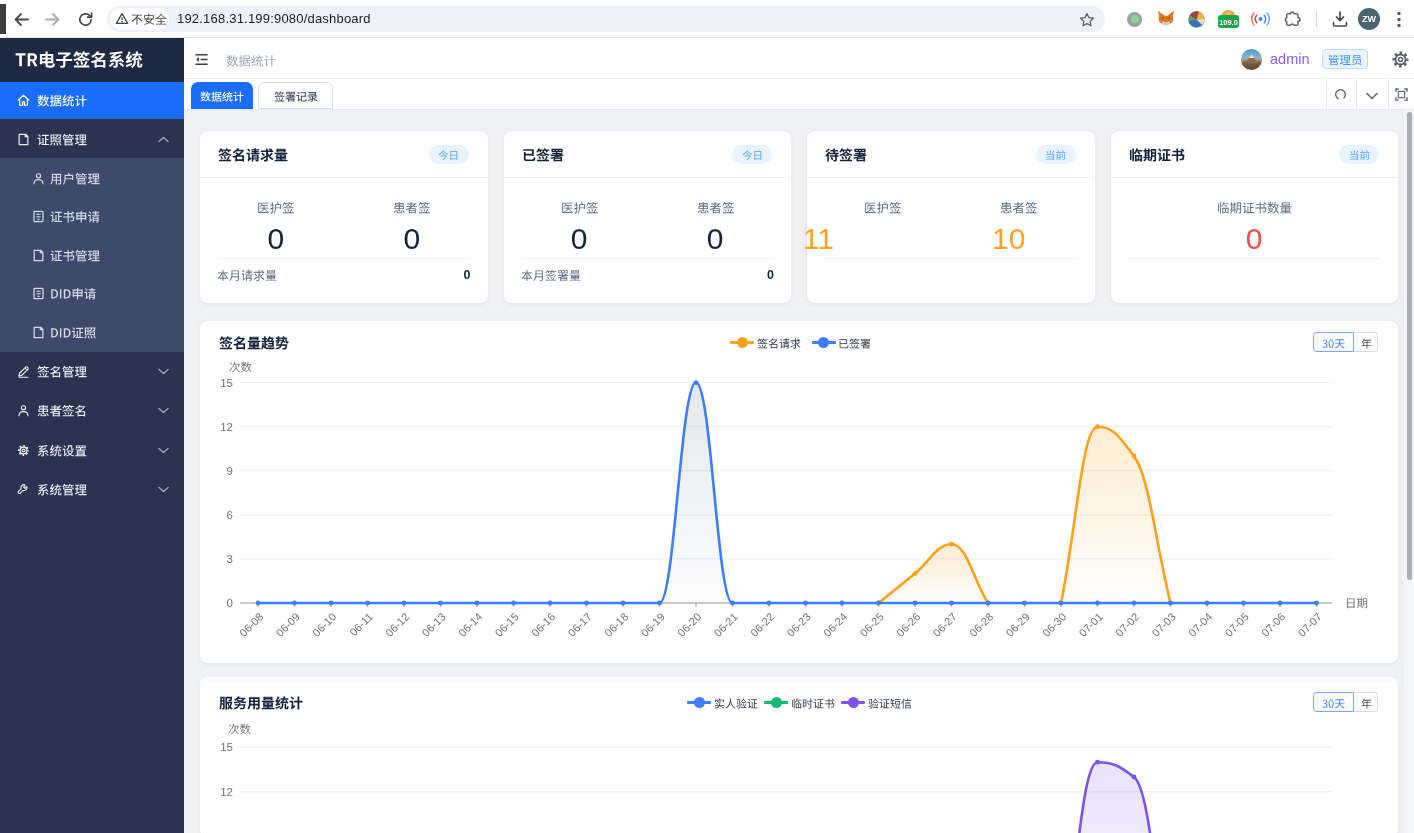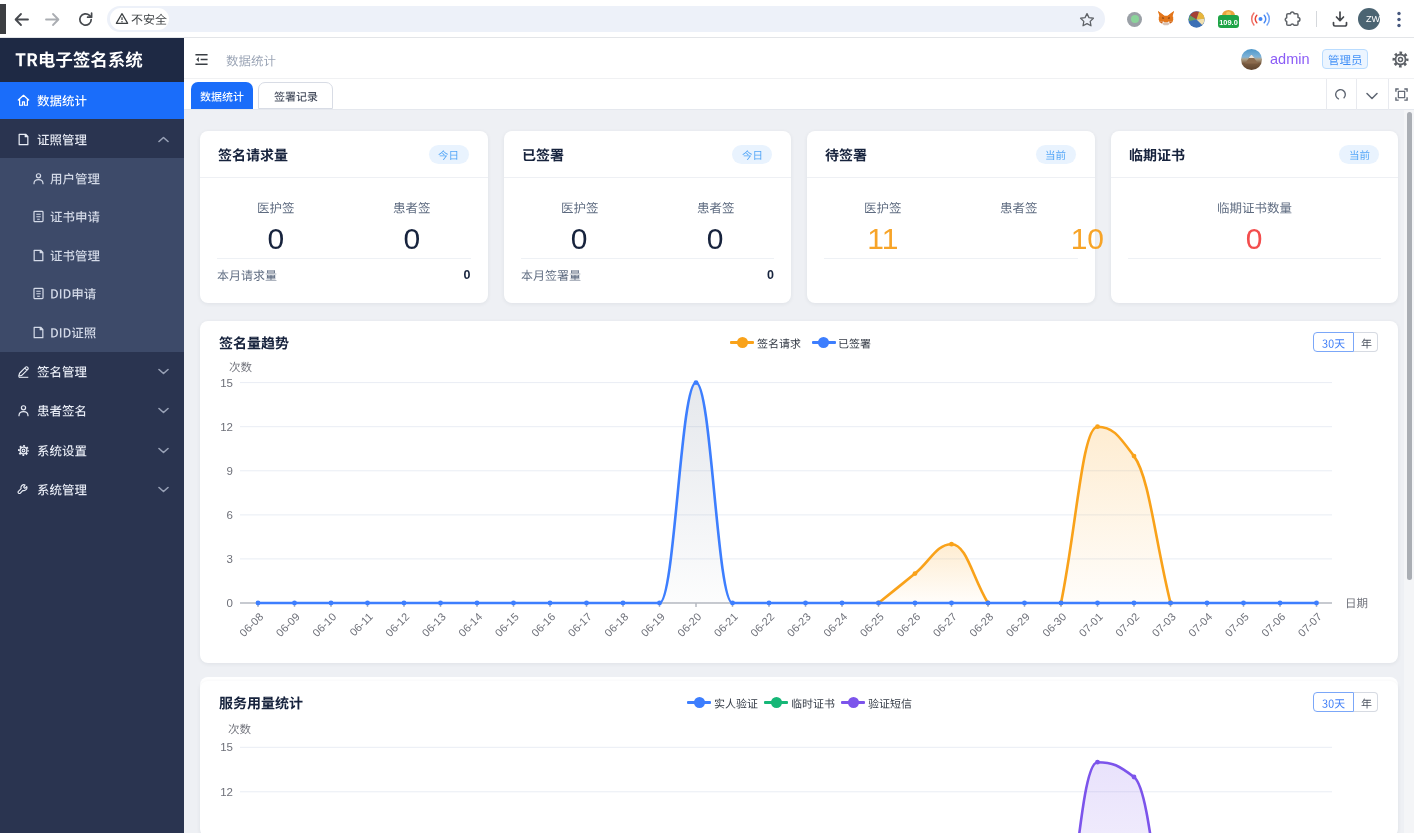--- a/index.html
+++ b/index.html
@@ -23,20 +23,21 @@
 <div class="abs" style="left:107px;top:6px;width:998px;height:26px;border-radius:13px;background:#edf1f9"></div>
 <div class="abs" style="left:110px;top:8px;width:59px;height:22px;border-radius:11px;background:#ffffff"></div>
 <svg class="abs" style="left:115px;top:12px" width="14" height="13" viewBox="0 0 15 14">
       <path d="M7.5 1.8L13.6 12.2H1.4Z" fill="none" stroke="#3c4043" stroke-width="1.3" stroke-linejoin="round"></path>
       <path d="M7.5 5.6v3" stroke="#3c4043" stroke-width="1.3"></path>
       <circle cx="7.5" cy="10.4" r="0.8" fill="#3c4043"></circle>
     </svg>
 <svg class="" style="width:36.0px;height:17.4px;position:absolute;left:131.0px;top:9.8px;overflow:visible;" viewBox="0 -1160 3000 1448">
       <path fill="#3c4043" d="M559 -478C678 -398 828 -280 899 -203L960 -261C885 -338 733 -450 615 -526ZM69 -770V-693H514C415 -522 243 -353 44 -255C60 -238 83 -208 95 -189C234 -262 358 -365 459 -481V78H540V-584C566 -619 589 -656 610 -693H931V-770Z M1414 -823C1430 -793 1447 -756 1461 -725H1093V-522H1168V-654H1829V-522H1908V-725H1549C1534 -758 1510 -806 1491 -842ZM1656 -378C1625 -297 1581 -232 1524 -178C1452 -207 1379 -233 1310 -256C1335 -292 1362 -334 1389 -378ZM1299 -378C1263 -320 1225 -266 1193 -223C1276 -195 1367 -162 1456 -125C1359 -60 1234 -18 1082 9C1098 25 1121 59 1130 77C1293 42 1429 -10 1536 -91C1662 -36 1778 23 1852 73L1914 8C1837 -41 1723 -96 1599 -148C1660 -209 1707 -285 1742 -378H1935V-449H1430C1457 -499 1482 -549 1502 -596L1421 -612C1401 -561 1372 -505 1341 -449H1069V-378Z M2493 -851C2392 -692 2209 -545 2026 -462C2045 -446 2067 -421 2078 -401C2118 -421 2158 -444 2197 -469V-404H2461V-248H2203V-181H2461V-16H2076V52H2929V-16H2539V-181H2809V-248H2539V-404H2809V-470C2847 -444 2885 -420 2925 -397C2936 -419 2958 -445 2977 -460C2814 -546 2666 -650 2542 -794L2559 -820ZM2200 -471C2313 -544 2418 -637 2500 -739C2595 -630 2696 -546 2807 -471Z"></path>
     </svg>
+<div class="abs" style="left:177px;top:0;height:37px;line-height:37px;font-size:13px;color:#1d2024;letter-spacing:0.2px">192.168.31.199:9080/dashboard</div>
 <svg class="abs" style="left:1079px;top:11.5px" width="16" height="16" viewBox="0 0 16 16">
       <path d="M8 1.6l1.98 4.02 4.43.64-3.2 3.12.76 4.41L8 11.7l-3.96 2.08.76-4.41-3.2-3.12 4.43-.64z" fill="none" stroke="#5f6368" stroke-width="1.3" stroke-linejoin="round"></path>
     </svg>
 <div class="abs" style="left:1127px;top:11.5px;width:15px;height:15px;border-radius:50%;background:#9aa0a6"></div>
 <div class="abs" style="left:1130.5px;top:15px;width:8px;height:8px;border-radius:50%;background:#8bd49a"></div>
 <svg class="abs" style="left:1157px;top:10px" width="18" height="17" viewBox="0 0 18 17">
       <path d="M1 1l6.3 4.7h3.4L17 1l-1.4 5.2.9 1-.6.5.5 1.3-.9 3.1-3.5-.9-1.6 1.4H7.6L6 11.2l-3.5.9-.9-3.1.5-1.3-.6-.5.9-1z" fill="#e2761b"></path>
       <path d="M6 11.2l-3.5.9 2.6 1.7zM12 11.2l3.5.9-2.6 1.7z" fill="#cd6116"></path>
       <path d="M7.3 5.7L1 1l2.3 5.7 2.2 2.6 1.3-1.4zM10.7 5.7L17 1l-2.3 5.7-2.2 2.6-1.3-1.4z" fill="#e4761b"></path>
       <path d="M5.1 13.8l1.9 1.4h4l1.9-1.4-1.6-1.2H6.7z" fill="#d7c1b3"></path>
@@ -63,21 +64,21 @@
       <path d="M17.1 1a9.3 9.3 0 0 1 0 12" stroke="#4285f4" stroke-width="1.5" fill="none" stroke-linecap="round" opacity="0.75"></path>
     </svg>
 <svg class="abs" style="left:1284px;top:11px" width="17" height="17" viewBox="0 0 17 17">
       <path d="M6.5 2.8a1.8 1.8 0 0 1 3.6 0h2.6a1.3 1.3 0 0 1 1.3 1.3v2.4a1.9 1.9 0 0 1 0 3.8v2.6a1.3 1.3 0 0 1-1.3 1.3H10a1.85 1.85 0 0 0-3.4 0H4a1.3 1.3 0 0 1-1.3-1.3V10.4a1.9 1.9 0 0 1 0-3.7V4.1A1.3 1.3 0 0 1 4 2.8z" fill="none" stroke="#5f6368" stroke-width="1.5" stroke-linejoin="round"></path>
     </svg>
 <div class="abs" style="left:1316px;top:11px;width:1px;height:16px;background:#d5d8dc"></div>
 <svg class="abs" style="left:1331px;top:10px" width="18" height="18" viewBox="0 0 18 18">
       <path d="M9 2v8M5.5 7L9 10.6 12.5 7" stroke="#45484d" stroke-width="1.7" fill="none" stroke-linecap="round" stroke-linejoin="round"></path>
       <path d="M2.5 12.5v2A1.5 1.5 0 0 0 4 16h10a1.5 1.5 0 0 0 1.5-1.5v-2" stroke="#45484d" stroke-width="1.7" fill="none" stroke-linecap="round"></path>
     </svg>
-<div class="abs" style="left:1358px;top:8px;width:22px;height:22px;border-radius:50%;background:#4b6472;color:#fff;font-size:9px;font-weight:normal;text-align:right;line-height:22px">ZW</div>
+<div class="abs" style="left:1358px;top:8px;width:22px;height:22px;border-radius:50%;background:#4b6472;color:#fff;font-size:9px;font-weight:bold;text-align:center;line-height:22px">ZW</div>
 <svg class="abs" style="left:1394px;top:11px" width="10" height="17" viewBox="0 0 10 17">
       <circle cx="5" cy="2.5" r="1.7" fill="#46587e"></circle>
       <circle cx="5" cy="8.5" r="1.7" fill="#46587e"></circle>
       <circle cx="5" cy="14.5" r="1.7" fill="#46587e"></circle>
     </svg>
 <div class="abs" style="left:0;top:38px;width:184px;height:795px;background:#2a3450"></div>
 <div class="abs" style="left:0;top:38px;width:184px;height:43.5px;background:#1e2944"></div>
 <svg class="" style="width:127.9px;height:25.3px;position:absolute;left:15.0px;top:45.8px;overflow:visible;" viewBox="0 -1160 7307 1448">
       <path fill="#ffffff" d="M238 0H386V-617H595V-741H30V-617H238Z M864 -397V-623H960C1055 -623 1107 -596 1107 -516C1107 -437 1055 -397 960 -397ZM1119 0H1284L1111 -303C1196 -336 1252 -405 1252 -516C1252 -686 1129 -741 973 -741H716V0H864V-280H967Z M1736 -381V-288H1542V-381ZM1865 -381H2061V-288H1865ZM1736 -491H1542V-588H1736ZM1865 -491V-588H2061V-491ZM1418 -705V-112H1542V-170H1736V-117C1736 37 1775 78 1913 78C1944 78 2072 78 2105 78C2227 78 2264 20 2281 -138C2252 -144 2213 -160 2183 -176V-705H1865V-844H1736V-705ZM2161 -170C2153 -69 2141 -43 2092 -43C2066 -43 1954 -43 1927 -43C1872 -43 1865 -52 1865 -116V-170Z M2750 -555V-416H2352V-295H2750V-56C2750 -39 2743 -34 2721 -33C2699 -32 2621 -32 2551 -36C2571 -2 2595 53 2602 88C2694 89 2763 86 2812 67C2860 48 2875 14 2875 -53V-295H3265V-416H2875V-492C2990 -555 3111 -645 3197 -728L3105 -799L3078 -792H2452V-674H2945C2886 -630 2814 -585 2750 -555Z M3719 -268C3750 -208 3786 -127 3799 -78L3900 -120C3885 -168 3846 -246 3813 -304ZM3469 -246C3506 -191 3548 -116 3565 -70L3667 -118C3649 -165 3604 -236 3565 -289ZM3794 -649C3695 -534 3506 -444 3333 -397C3359 -371 3387 -332 3402 -304C3467 -325 3532 -352 3595 -383V-319H4007V-386C4071 -354 4139 -328 4206 -311C4222 -340 4254 -384 4278 -407C4125 -437 3961 -505 3872 -583L3889 -601L3867 -612C3885 -630 3902 -651 3919 -675H3975C4003 -635 4031 -588 4043 -557L4158 -581C4146 -607 4124 -643 4100 -675H4248V-770H3975C3985 -790 3994 -810 4001 -830L3888 -858C3867 -798 3831 -737 3788 -694V-770H3571L3594 -829L3483 -858C3451 -761 3395 -662 3332 -600C3360 -586 3409 -556 3431 -537C3462 -574 3495 -622 3524 -675H3535C3557 -635 3579 -588 3588 -557L3695 -588C3687 -612 3672 -644 3654 -675H3768L3767 -674C3788 -662 3823 -640 3847 -622ZM3949 -418H3659C3713 -449 3763 -483 3808 -522C3848 -484 3896 -449 3949 -418ZM4042 -299C4011 -211 3965 -112 3918 -41H3371V65H4244V-41H4046C4083 -111 4122 -194 4150 -269Z M4543 -503C4581 -473 4627 -435 4666 -400C4563 -350 4450 -313 4335 -290C4357 -264 4385 -213 4397 -180C4447 -192 4496 -206 4545 -222V89H4665V46H5042V89H5166V-361H4841C4979 -449 5094 -564 5164 -709L5081 -757L5061 -751H4767C4787 -776 4806 -801 4824 -827L4689 -855C4629 -761 4518 -660 4354 -588C4381 -568 4419 -522 4437 -493C4525 -538 4599 -588 4662 -643H4982C4930 -574 4860 -513 4778 -461C4734 -499 4680 -540 4636 -571ZM5042 -63H4665V-252H5042Z M5549 -216C5502 -153 5421 -84 5345 -43C5375 -25 5426 14 5450 37C5523 -13 5612 -96 5671 -173ZM5926 -158C6004 -100 6102 -17 6146 37L6253 -34C6202 -90 6101 -169 6024 -221ZM5949 -441C5967 -423 5987 -402 6006 -381L5705 -361C5834 -427 5963 -506 6082 -599L5995 -677C5951 -639 5902 -602 5853 -568L5654 -558C5713 -600 5771 -648 5822 -698C5952 -711 6075 -729 6179 -754L6093 -853C5924 -812 5645 -787 5399 -778C5411 -751 5425 -703 5428 -673C5501 -675 5578 -679 5655 -684C5603 -636 5551 -598 5530 -585C5500 -564 5477 -550 5454 -547C5466 -517 5482 -466 5487 -444C5510 -453 5543 -458 5700 -469C5635 -430 5580 -401 5550 -388C5487 -356 5448 -339 5409 -333C5421 -303 5438 -248 5443 -227C5476 -240 5521 -247 5751 -266V-44C5751 -33 5746 -30 5729 -29C5712 -29 5651 -29 5599 -31C5617 0 5637 51 5643 86C5717 86 5773 85 5817 67C5861 48 5873 17 5873 -41V-275L6080 -292C6105 -259 6127 -228 6142 -202L6236 -260C6196 -324 6114 -418 6039 -488Z M6988 -345V-62C6988 39 7009 73 7099 73C7115 73 7151 73 7168 73C7245 73 7271 28 7280 -130C7250 -138 7202 -157 7179 -178C7176 -50 7172 -28 7156 -28C7149 -28 7128 -28 7122 -28C7108 -28 7106 -31 7106 -63V-345ZM6799 -344C6793 -174 6780 -68 6627 -4C6653 18 6686 65 6700 95C6883 11 6909 -133 6917 -344ZM6341 -68 6369 50C6466 13 6589 -35 6702 -82L6680 -184C6555 -139 6426 -93 6341 -68ZM6887 -826C6901 -793 6917 -751 6927 -719H6704V-612H6861C6820 -557 6771 -495 6753 -477C6730 -457 6701 -448 6679 -443C6690 -418 6710 -357 6715 -328C6748 -343 6798 -350 7139 -386C7153 -359 7165 -335 7173 -314L7274 -367C7247 -430 7183 -524 7130 -594L7038 -548C7054 -527 7070 -503 7085 -478L6888 -461C6924 -507 6966 -562 7002 -612H7263V-719H6987L7051 -737C7041 -767 7019 -817 7001 -854ZM6368 -413C6383 -421 6406 -427 6485 -437C6455 -393 6429 -360 6415 -345C6383 -308 6362 -286 6335 -280C6349 -250 6368 -193 6374 -169C6400 -186 6442 -200 6682 -254C6678 -280 6678 -327 6681 -360L6542 -332C6605 -409 6666 -498 6714 -585L6609 -650C6592 -615 6573 -579 6554 -546L6481 -540C6537 -618 6590 -714 6627 -803L6505 -859C6471 -745 6407 -623 6386 -592C6364 -560 6347 -539 6325 -533C6340 -499 6361 -438 6368 -413Z"></path>
     </svg>
@@ -266,25 +267,25 @@
       <path fill="#17233d" d="M393 -185C436 -131 485 -56 504 -8L609 -66C587 -115 536 -185 492 -237ZM235 -848C193 -782 105 -700 29 -652C47 -626 76 -578 87 -550C181 -611 282 -710 347 -802ZM260 -629C203 -531 106 -433 19 -370C36 -341 66 -274 75 -247C105 -271 136 -299 166 -330V89H281V-462C297 -483 313 -505 327 -526V-431H726V-351H337V-243H726V-39C726 -25 721 -22 705 -22C690 -21 634 -20 586 -23C601 9 617 57 622 90C698 90 754 88 794 71C834 53 846 23 846 -36V-243H963V-351H846V-431H972V-540H708V-627H925V-736H708V-845H589V-736H384V-627H589V-540H336L364 -585Z M1412 -268C1443 -208 1479 -127 1492 -78L1593 -120C1578 -168 1539 -246 1506 -304ZM1162 -246C1199 -191 1241 -116 1258 -70L1360 -118C1342 -165 1297 -236 1258 -289ZM1487 -649C1388 -534 1199 -444 1026 -397C1052 -371 1080 -332 1095 -304C1160 -325 1225 -352 1288 -383V-319H1700V-386C1764 -354 1832 -328 1899 -311C1915 -340 1947 -384 1971 -407C1818 -437 1654 -505 1565 -583L1582 -601L1560 -612C1578 -630 1595 -651 1612 -675H1668C1696 -635 1724 -588 1736 -557L1851 -581C1839 -607 1817 -643 1793 -675H1941V-770H1668C1678 -790 1687 -810 1694 -830L1581 -858C1560 -798 1524 -737 1481 -694V-770H1264L1287 -829L1176 -858C1144 -761 1088 -662 1025 -600C1053 -586 1102 -556 1124 -537C1155 -574 1188 -622 1217 -675H1228C1250 -635 1272 -588 1281 -557L1388 -588C1380 -612 1365 -644 1347 -675H1461L1460 -674C1481 -662 1516 -640 1540 -622ZM1642 -418H1352C1406 -449 1456 -483 1501 -522C1541 -484 1589 -449 1642 -418ZM1735 -299C1704 -211 1658 -112 1611 -41H1064V65H1937V-41H1739C1776 -111 1815 -194 1843 -269Z M2664 -735H2781V-673H2664ZM2440 -735H2555V-673H2440ZM2220 -735H2331V-673H2220ZM2829 -571C2801 -540 2768 -511 2733 -484V-544H2527V-591H2900V-816H2106V-591H2411V-544H2159V-454H2411V-405H2052V-310H2414C2291 -262 2158 -225 2025 -200C2044 -176 2071 -124 2082 -98C2139 -111 2197 -127 2254 -144V87H2365V63H2749V84H2865V-266H2570C2599 -280 2627 -295 2655 -310H2949V-405H2802C2846 -438 2887 -474 2924 -513ZM2614 -405H2527V-454H2692C2667 -437 2641 -421 2614 -405ZM2365 -68H2749V-22H2365ZM2365 -142V-181L2369 -182H2749V-142Z"></path>
     </svg>
 <div class="abs" style="left:1035.5px;top:145px;width:40px;height:19px;border-radius:10px;background:#e9f3fe"></div>
 <svg class="" style="width:21.0px;height:15.2px;position:absolute;left:1045.0px;top:146.9px;overflow:visible;" viewBox="0 -1160 2000 1448">
       <path fill="#4da3f7" d="M121 -769C174 -698 228 -601 250 -536L322 -569C299 -632 244 -726 189 -796ZM801 -805C772 -728 716 -622 673 -555L738 -530C783 -594 839 -693 882 -778ZM115 -38V37H790V81H869V-486H540V-840H458V-486H135V-411H790V-266H168V-194H790V-38Z M1604 -514V-104H1674V-514ZM1807 -544V-14C1807 1 1802 5 1786 5C1769 6 1715 6 1654 4C1665 24 1677 56 1681 76C1758 77 1809 75 1839 63C1870 51 1881 30 1881 -13V-544ZM1723 -845C1701 -796 1663 -730 1629 -682H1329L1378 -700C1359 -740 1316 -799 1278 -841L1208 -816C1244 -775 1281 -721 1300 -682H1053V-613H1947V-682H1714C1743 -723 1775 -773 1803 -819ZM1409 -301V-200H1187V-301ZM1409 -360H1187V-459H1409ZM1116 -523V75H1187V-141H1409V-7C1409 6 1405 10 1391 10C1378 11 1332 11 1281 9C1291 28 1302 57 1307 76C1374 76 1419 75 1446 63C1474 52 1482 32 1482 -6V-523Z"></path>
     </svg>
 <div class="abs" style="left:807.0px;top:177.0px;width:287.5px;height:1px;background:#eef0f4"></div>
 <svg class="" style="width:37.5px;height:18.1px;position:absolute;left:864.0px;top:198.4px;overflow:visible;" viewBox="0 -1160 3000 1448">
       <path fill="#5e6b80" d="M931 -786H94V41H954V-30H169V-714H931ZM379 -693C348 -611 291 -533 225 -483C243 -473 274 -455 288 -443C316 -467 343 -497 369 -531H526V-405V-388H225V-321H516C494 -242 427 -160 229 -102C245 -88 266 -62 275 -45C447 -101 530 -175 569 -253C659 -187 763 -98 814 -41L865 -92C805 -155 685 -250 591 -315L593 -321H910V-388H601V-405V-531H864V-596H412C426 -621 439 -648 450 -675Z M1188 -839V-638H1054V-566H1188V-350C1132 -334 1080 -319 1038 -309L1059 -235L1188 -274V-14C1188 0 1183 4 1170 4C1158 5 1117 5 1071 4C1082 25 1090 57 1094 76C1161 76 1201 74 1226 62C1252 50 1261 28 1261 -14V-297L1383 -335L1372 -404L1261 -371V-566H1377V-638H1261V-839ZM1591 -811C1627 -766 1666 -708 1684 -667H1447V-400C1447 -266 1434 -93 1323 29C1340 40 1371 67 1383 82C1487 -32 1515 -198 1521 -337H1850V-274H1925V-667H1686L1754 -697C1736 -736 1697 -793 1658 -837ZM1850 -408H1522V-599H1850Z M2424 -280C2460 -215 2498 -128 2512 -75L2576 -101C2561 -153 2521 -238 2484 -302ZM2176 -252C2219 -190 2266 -108 2286 -57L2349 -88C2329 -139 2280 -219 2236 -279ZM2701 -403H2294V-339H2701ZM2574 -845C2548 -772 2503 -701 2449 -654C2460 -648 2477 -638 2491 -628C2388 -514 2204 -420 2035 -370C2052 -354 2070 -329 2080 -310C2152 -334 2225 -365 2294 -403C2370 -444 2441 -493 2501 -547C2606 -451 2773 -362 2916 -319C2927 -339 2948 -367 2964 -381C2816 -418 2637 -502 2542 -586L2563 -610L2526 -629C2542 -647 2558 -668 2573 -690H2665C2698 -647 2730 -592 2744 -557L2815 -575C2802 -607 2774 -652 2745 -690H2939V-752H2611C2624 -777 2635 -802 2645 -828ZM2185 -845C2154 -746 2099 -647 2037 -583C2054 -573 2085 -554 2099 -542C2133 -582 2167 -633 2197 -690H2241C2266 -646 2289 -593 2299 -558L2366 -578C2358 -608 2338 -651 2316 -690H2477V-752H2227C2237 -777 2247 -802 2256 -827ZM2759 -297C2717 -200 2658 -91 2600 -13H2063V54H2934V-13H2686C2734 -91 2786 -190 2827 -277Z"></path>
     </svg>
-<div class="abs" style="left:882.8px;top:222.0px;width:160px;height:34px;text-align:center;font-size:30px;color:#f7a428;line-height:34px;margin-left:-80px">11</div>
+<div class="abs" style="left:882.8px;top:222.0px;width:160px;height:34px;font-size:30px;color:#f7a428;line-height:34px;margin-left:-80px">11</div>
 <svg class="" style="width:37.5px;height:18.1px;position:absolute;left:1000.0px;top:198.4px;overflow:visible;" viewBox="0 -1160 3000 1448">
       <path fill="#5e6b80" d="M282 -178V-32C282 44 311 64 421 64C444 64 602 64 626 64C715 64 737 35 748 -87C727 -91 696 -102 680 -114C675 -16 667 -2 620 -2C584 -2 452 -2 427 -2C369 -2 359 -7 359 -32V-178ZM730 -167C790 -107 852 -23 878 32L947 -3C920 -59 854 -140 794 -198ZM177 -186C150 -123 105 -45 49 2L115 41C171 -11 213 -91 243 -158ZM233 -706H462V-615H233ZM541 -706H770V-615H541ZM120 -498V-285H462V-225L438 -235L393 -189C463 -160 548 -111 588 -72L635 -123C602 -153 543 -188 485 -215H541V-285H885V-498H541V-558H849V-764H541V-840H462V-764H158V-558H462V-498ZM197 -441H462V-342H197ZM541 -441H804V-342H541Z M1837 -806C1802 -760 1764 -715 1722 -673V-714H1473V-840H1399V-714H1142V-648H1399V-519H1054V-451H1446C1319 -369 1178 -302 1032 -252C1047 -236 1070 -205 1080 -189C1142 -213 1204 -239 1264 -269V80H1339V47H1746V76H1823V-346H1408C1463 -379 1517 -414 1569 -451H1946V-519H1657C1748 -595 1831 -679 1901 -771ZM1473 -519V-648H1697C1650 -602 1599 -559 1544 -519ZM1339 -123H1746V-18H1339ZM1339 -183V-282H1746V-183Z M2424 -280C2460 -215 2498 -128 2512 -75L2576 -101C2561 -153 2521 -238 2484 -302ZM2176 -252C2219 -190 2266 -108 2286 -57L2349 -88C2329 -139 2280 -219 2236 -279ZM2701 -403H2294V-339H2701ZM2574 -845C2548 -772 2503 -701 2449 -654C2460 -648 2477 -638 2491 -628C2388 -514 2204 -420 2035 -370C2052 -354 2070 -329 2080 -310C2152 -334 2225 -365 2294 -403C2370 -444 2441 -493 2501 -547C2606 -451 2773 -362 2916 -319C2927 -339 2948 -367 2964 -381C2816 -418 2637 -502 2542 -586L2563 -610L2526 -629C2542 -647 2558 -668 2573 -690H2665C2698 -647 2730 -592 2744 -557L2815 -575C2802 -607 2774 -652 2745 -690H2939V-752H2611C2624 -777 2635 -802 2645 -828ZM2185 -845C2154 -746 2099 -647 2037 -583C2054 -573 2085 -554 2099 -542C2133 -582 2167 -633 2197 -690H2241C2266 -646 2289 -593 2299 -558L2366 -578C2358 -608 2338 -651 2316 -690H2477V-752H2227C2237 -777 2247 -802 2256 -827ZM2759 -297C2717 -200 2658 -91 2600 -13H2063V54H2934V-13H2686C2734 -91 2786 -190 2827 -277Z"></path>
     </svg>
-<div class="abs" style="left:1024px;top:222.0px;width:160px;height:34px;text-align:right;font-size:30px;color:#f7a428;line-height:34px;margin-left:-80px">10</div>
+<div class="abs" style="left:1072px;top:222.0px;width:160px;height:34px;text-align:left;font-size:30px;color:#f7a428;line-height:34px;margin-left:-80px">10</div>
 <div class="abs" style="left:824.0px;top:257.6px;width:253.5px;height:1px;background:#eef1f5"></div>
 <div class="abs" style="left:1110.5px;top:131px;width:287.5px;height:172px;background:#fff;border-radius:8px;box-shadow:0 1px 4px rgba(31,45,61,0.07)"></div>
 <svg class="" style="width:56.0px;height:20.3px;position:absolute;left:1128.5px;top:144.4px;overflow:visible;" viewBox="0 -1160 4000 1448">
       <path fill="#17233d" d="M63 -738V-26H175V-738ZM582 -547C642 -500 718 -432 756 -392L836 -479C796 -517 722 -575 660 -619ZM519 -854C488 -722 431 -594 354 -512V-838H236V79H354V-495C384 -478 427 -450 447 -432C492 -483 533 -549 567 -625H958V-741H612C622 -770 630 -801 638 -831ZM628 -70H541V-264H628ZM737 -70V-264H819V-70ZM425 -379V89H541V41H819V84H939V-379Z M1154 -142C1126 -82 1075 -19 1022 21C1049 37 1096 71 1118 92C1172 43 1231 -35 1268 -109ZM1822 -696V-579H1678V-696ZM1303 -97C1342 -50 1391 15 1411 55L1493 8L1484 24C1510 35 1560 71 1579 92C1633 2 1658 -123 1670 -243H1822V-44C1822 -29 1816 -24 1802 -24C1787 -24 1738 -23 1696 -26C1711 4 1726 57 1730 88C1805 89 1856 86 1891 67C1926 48 1937 16 1937 -43V-805H1565V-437C1565 -306 1560 -137 1502 -11C1476 -51 1431 -106 1394 -147ZM1822 -473V-350H1676L1678 -437V-473ZM1353 -838V-732H1228V-838H1120V-732H1042V-627H1120V-254H1030V-149H1525V-254H1463V-627H1532V-732H1463V-838ZM1228 -627H1353V-568H1228ZM1228 -477H1353V-413H1228ZM1228 -321H1353V-254H1228Z M2081 -761C2136 -712 2207 -644 2240 -600L2322 -682C2287 -725 2213 -789 2159 -834ZM2356 -60V52H2970V-60H2767V-338H2932V-450H2767V-675H2950V-787H2382V-675H2644V-60H2548V-515H2429V-60ZM2040 -541V-426H2158V-138C2158 -76 2120 -28 2095 -5C2115 10 2154 49 2168 72C2185 47 2219 18 2402 -140C2387 -163 2365 -212 2354 -246L2274 -177V-541Z M3111 -682V-566H3385V-412H3057V-299H3385V85H3509V-299H3829C3819 -187 3806 -133 3788 -117C3776 -107 3763 -106 3743 -106C3716 -106 3652 -107 3591 -112C3613 -81 3629 -32 3632 3C3694 4 3756 5 3791 1C3833 -2 3863 -11 3890 -40C3924 -75 3941 -163 3956 -363C3958 -379 3959 -412 3959 -412H3814V-666C3845 -644 3872 -622 3890 -605L3964 -697C3917 -735 3821 -794 3756 -832L3686 -752C3718 -732 3756 -707 3791 -682H3509V-846H3385V-682ZM3509 -412V-566H3693V-412Z"></path>
     </svg>
 <div class="abs" style="left:1339.0px;top:145px;width:40px;height:19px;border-radius:10px;background:#e9f3fe"></div>
 <svg class="" style="width:21.0px;height:15.2px;position:absolute;left:1348.5px;top:146.9px;overflow:visible;" viewBox="0 -1160 2000 1448">
       <path fill="#4da3f7" d="M121 -769C174 -698 228 -601 250 -536L322 -569C299 -632 244 -726 189 -796ZM801 -805C772 -728 716 -622 673 -555L738 -530C783 -594 839 -693 882 -778ZM115 -38V37H790V81H869V-486H540V-840H458V-486H135V-411H790V-266H168V-194H790V-38Z M1604 -514V-104H1674V-514ZM1807 -544V-14C1807 1 1802 5 1786 5C1769 6 1715 6 1654 4C1665 24 1677 56 1681 76C1758 77 1809 75 1839 63C1870 51 1881 30 1881 -13V-544ZM1723 -845C1701 -796 1663 -730 1629 -682H1329L1378 -700C1359 -740 1316 -799 1278 -841L1208 -816C1244 -775 1281 -721 1300 -682H1053V-613H1947V-682H1714C1743 -723 1775 -773 1803 -819ZM1409 -301V-200H1187V-301ZM1409 -360H1187V-459H1409ZM1116 -523V75H1187V-141H1409V-7C1409 6 1405 10 1391 10C1378 11 1332 11 1281 9C1291 28 1302 57 1307 76C1374 76 1419 75 1446 63C1474 52 1482 32 1482 -6V-523Z"></path>
     </svg>
 <div class="abs" style="left:1110.5px;top:177.0px;width:287.5px;height:1px;background:#eef0f4"></div>

